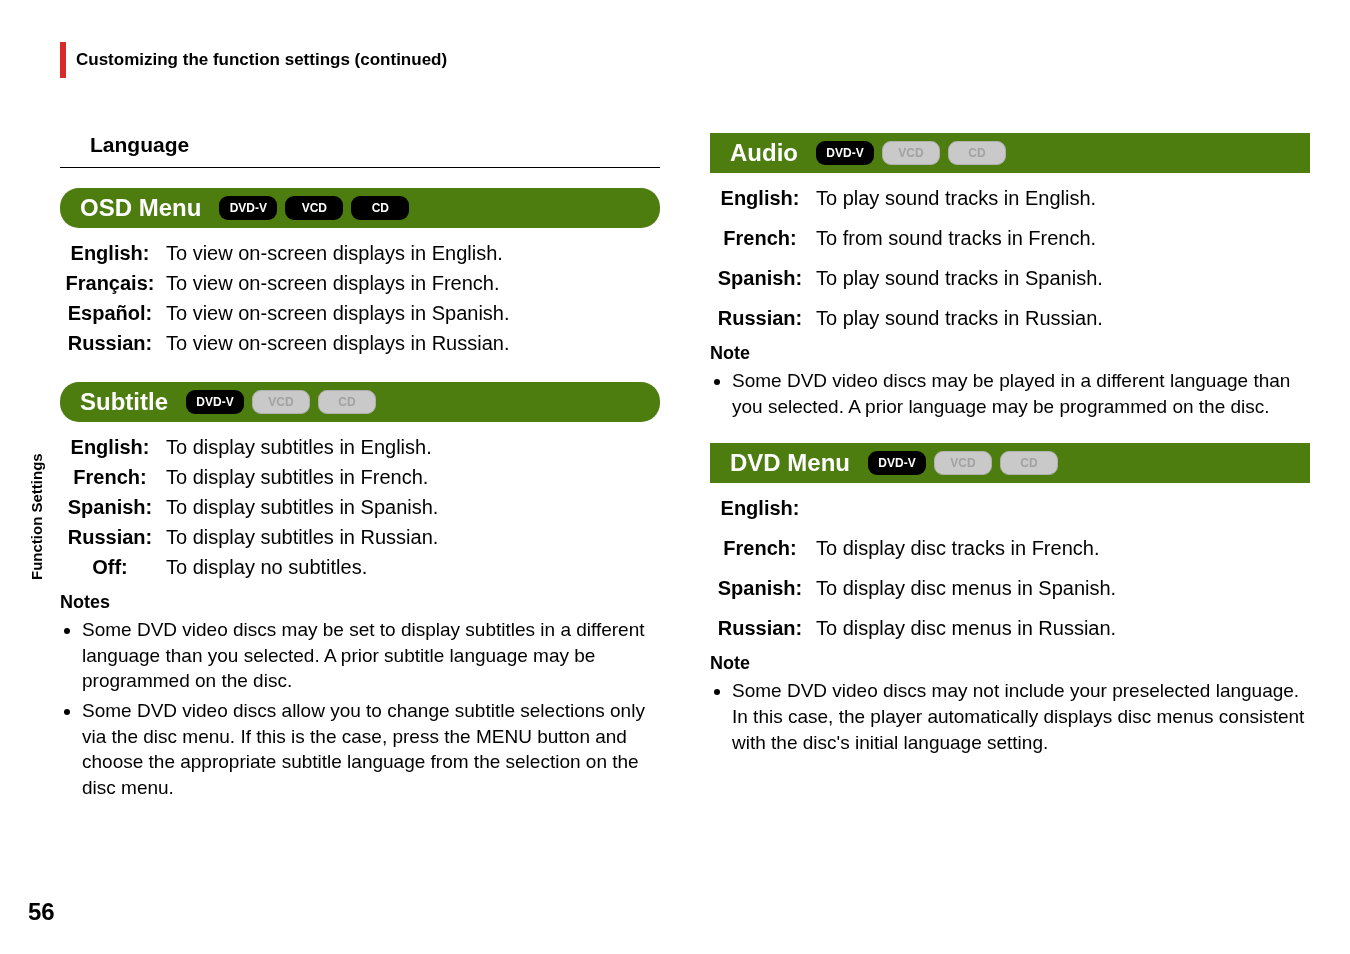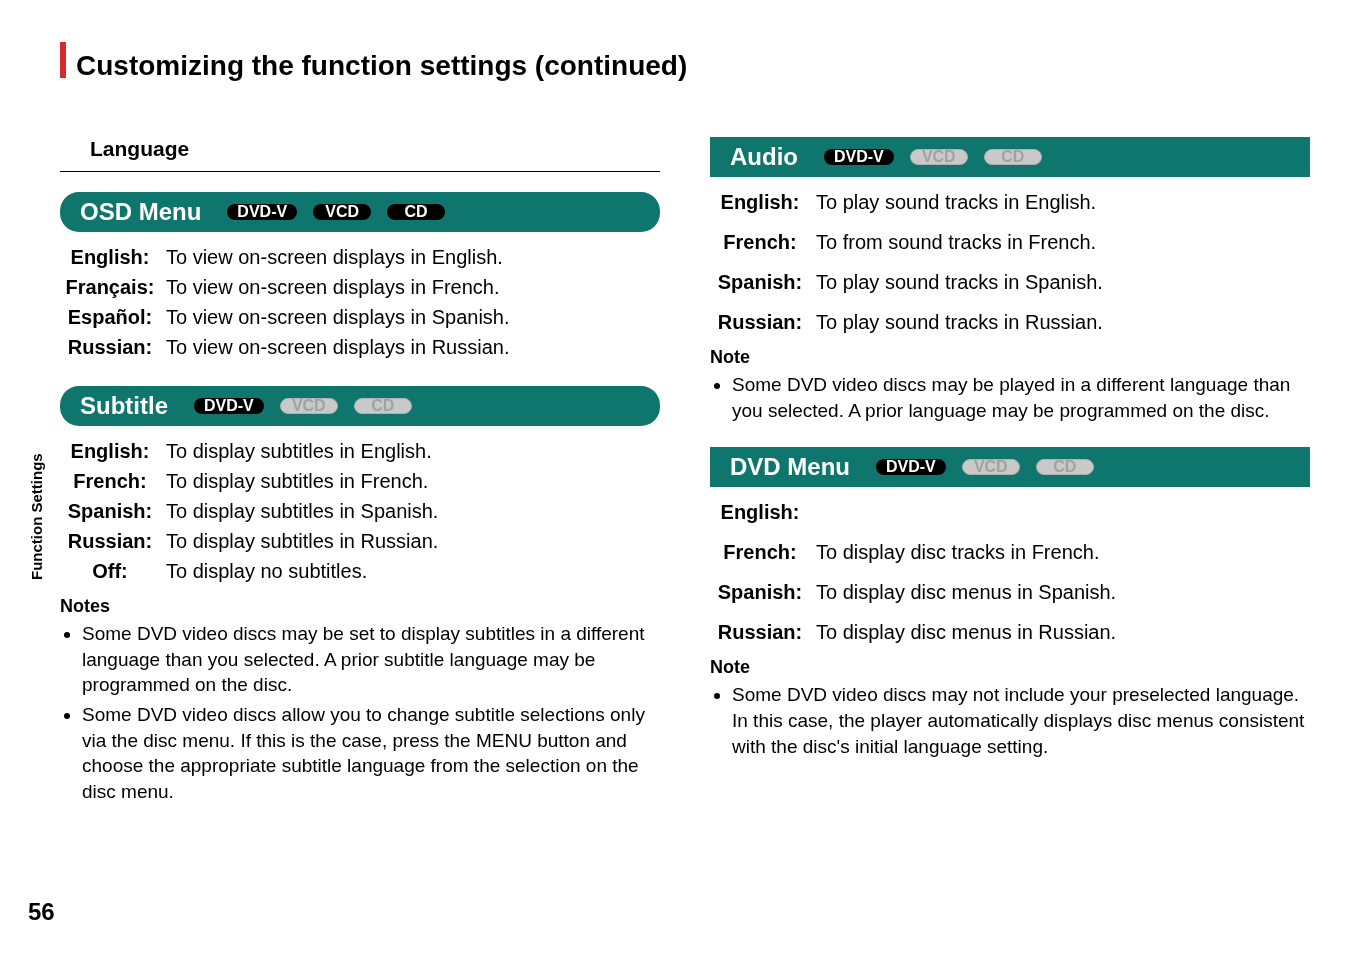--- a/index.html
+++ b/index.html
@@ -18,21 +18,21 @@
     margin-bottom: 55px;
   }
   .red-bar {
     width: 6px;
     height: 36px;
     background: #d82a2a;
     margin-right: 10px;
     margin-top: -8px;
   }
   .page-title {
-    font-size: 28px;
+    font-size: 17px;
     font-weight: bold;
   }
   .columns {
     display: flex;
     gap: 50px;
   }
   .col {
     flex: 1;
     min-width: 0;
   }
@@ -59,41 +59,41 @@
     margin-left: 30px;
     margin-bottom: 10px;
   }
   .hr-thin {
     border: none;
     border-top: 1.5px solid #000;
     margin-bottom: 20px;
     margin-left: 0;
   }
   .option-bar {
-    background: #0f766e;
+    background: #4d7c0f;
     color: #fff;
     font-size: 24px;
     font-weight: bold;
     display: flex;
     align-items: center;
     padding: 6px 10px 6px 20px;
     margin-bottom: 8px;
   }
   .option-title { margin-right: 10px; }
   .badge {
     display: inline-flex;
     align-items: center;
     justify-content: center;
     border-radius: 9px;
-    font-size: 16px;
+    font-size: 12px;
     font-weight: bold;
     padding: 2px 10px;
-    margin-left: 16px;
+    margin-left: 8px;
     min-width: 58px;
-    height: 16px;
+    height: 24px;
     line-height: 1;
   }
   .badge-active { background: #000; color: #fff; }
   .badge-inactive {
     background: #c9c9c9;
     color: #a2a2a2;
     border: 1px solid #b0b0b0;
   }
   .def-list { margin: 10px 0 10px 0; }
   .def-row {

